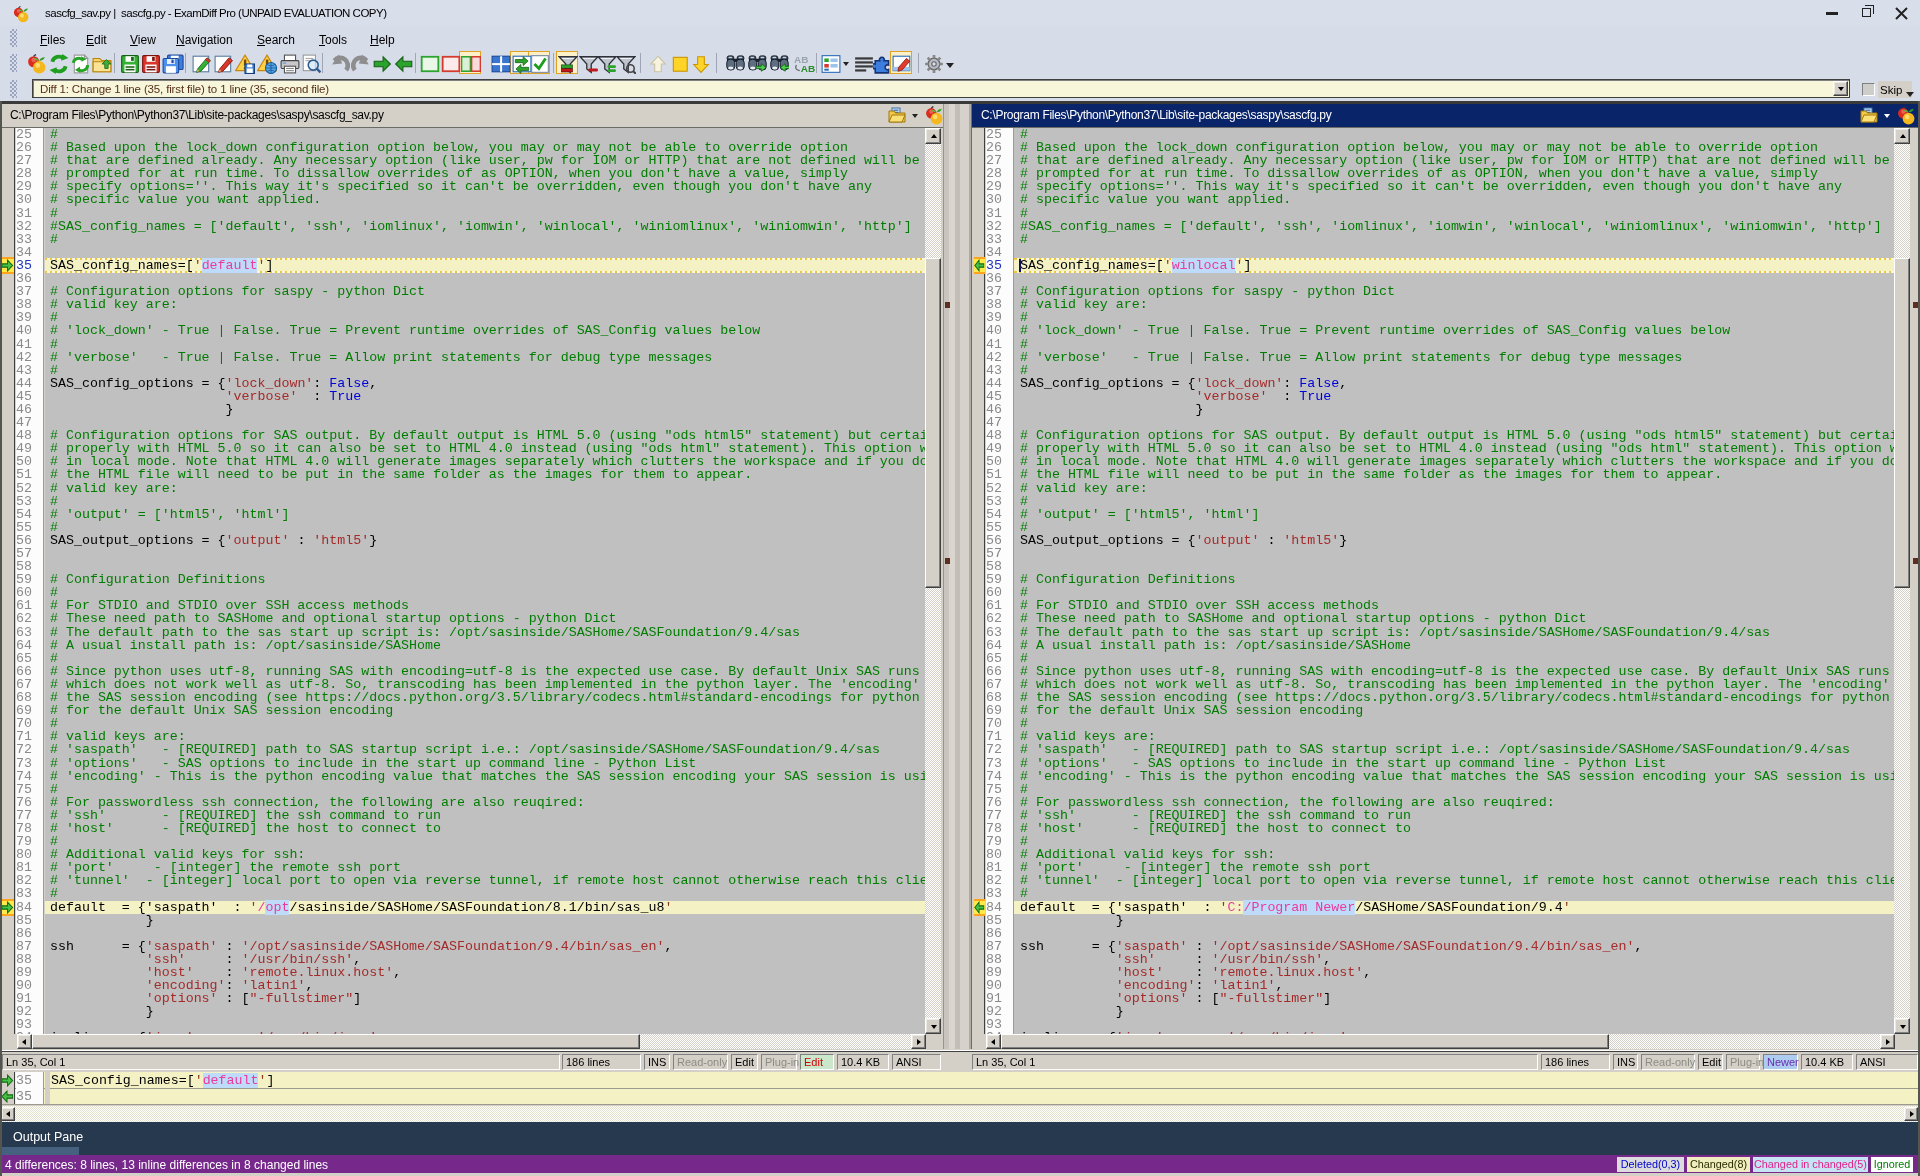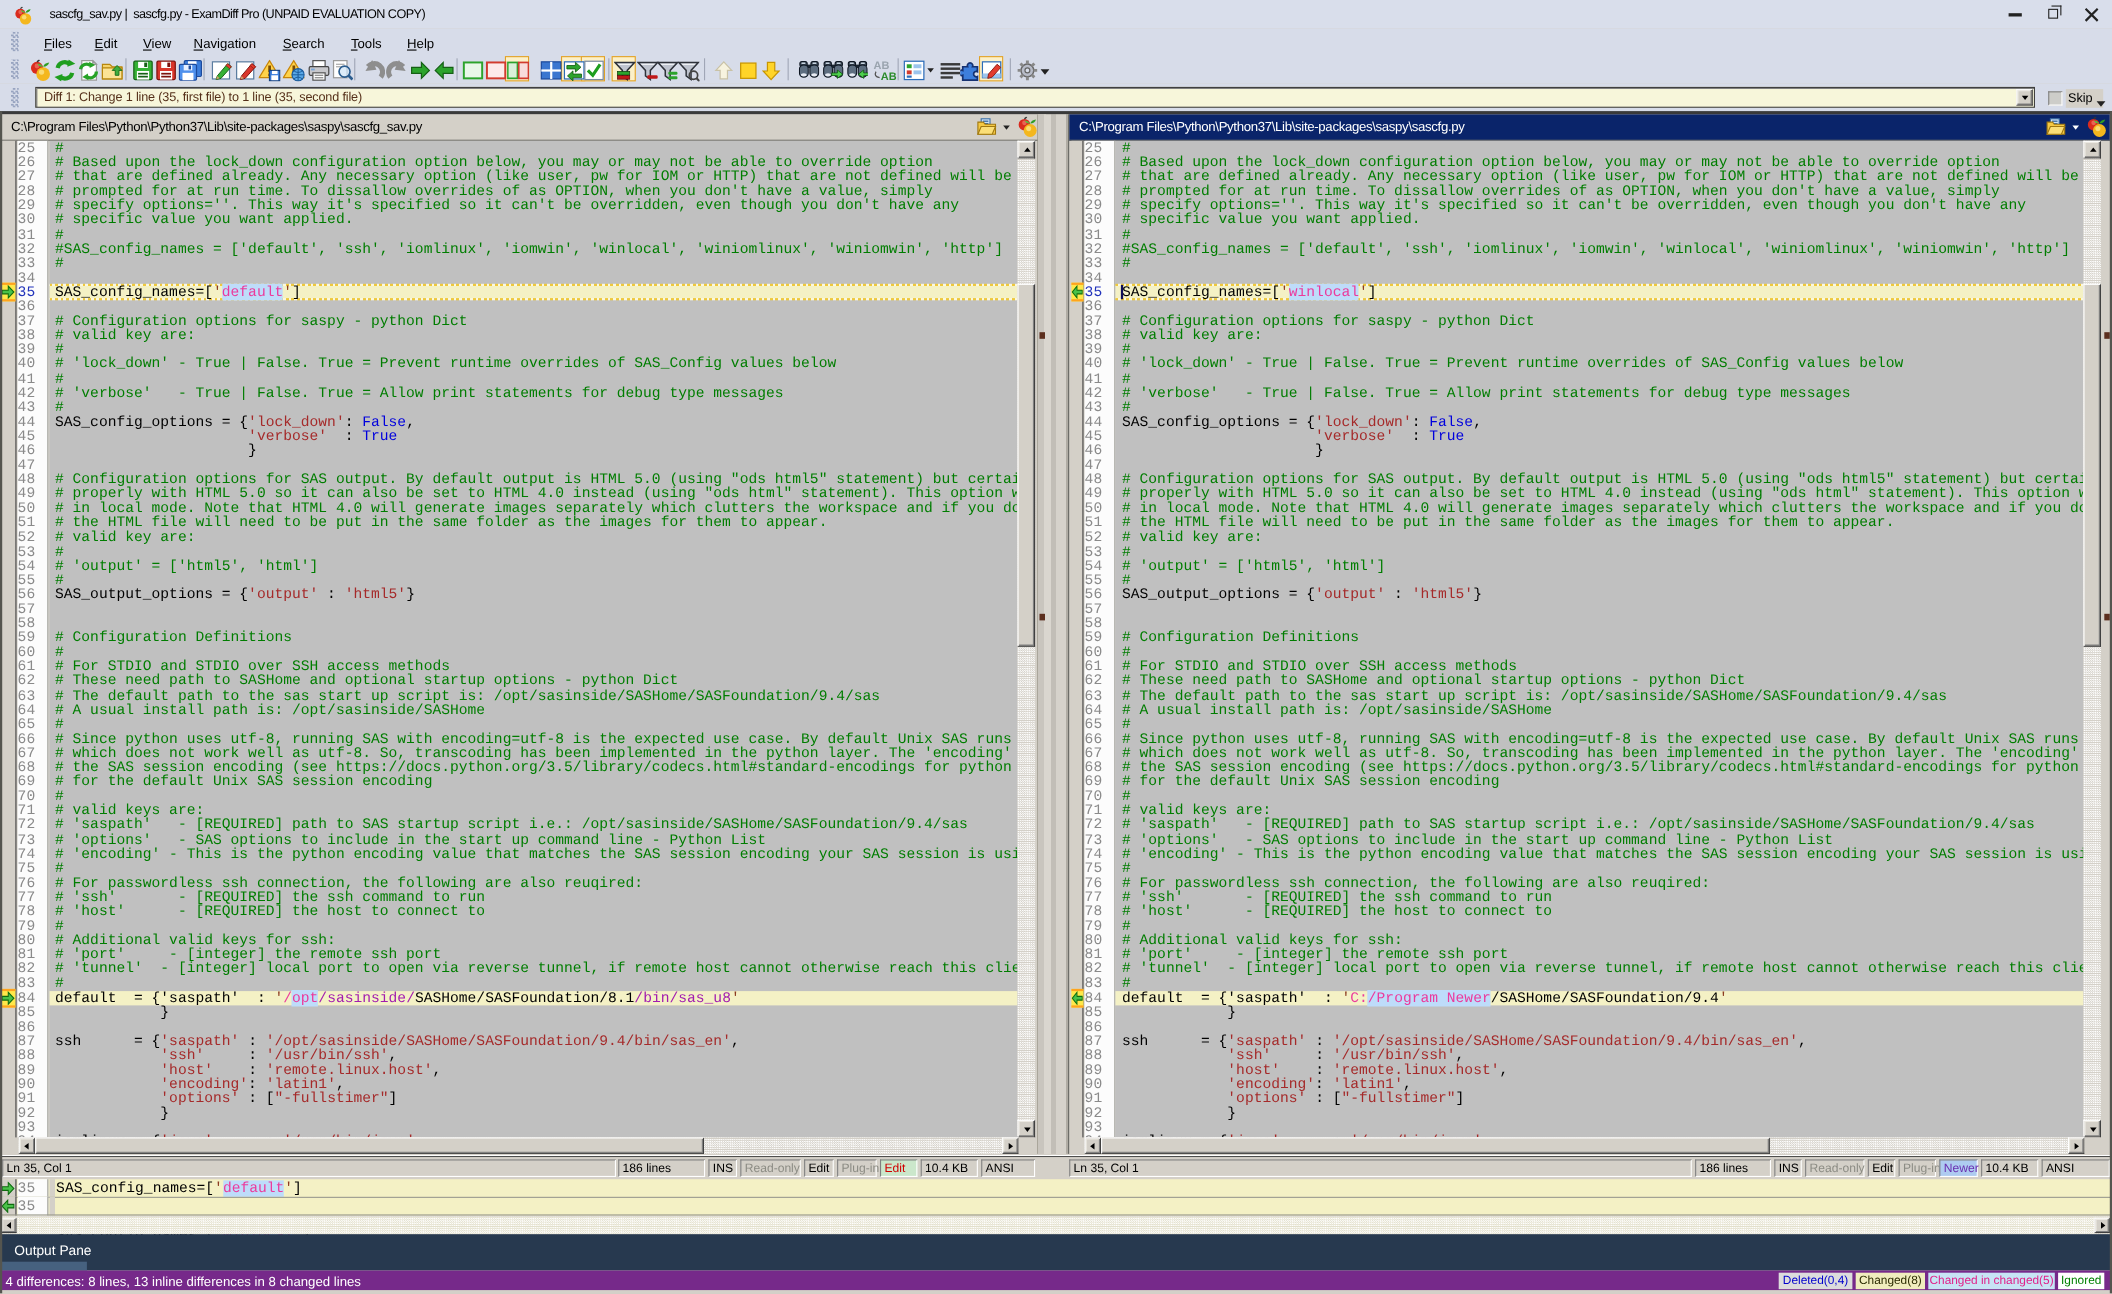--- a/index.html
+++ b/index.html
@@ -6,21 +6,21 @@
  -webkit-font-smoothing:none;font-smooth:never}
 .abs{position:absolute}
 .mono{font-family:"Liberation Mono",monospace;font-size:13.3px;line-height:13.1px;white-space:pre}
 .c{color:#007d00}
 .k{color:#0000dd}
 .s{color:#a52a2a}
 .t{color:#000}
 .q{color:#8b3a20}
 .m{color:#ec3a9c}
 .mb{color:#ec3a9c;background:#bedcfa}
-.b{color:#a21caf}
+.b{color:#000000}
 .nums{color:#8a8a8a;text-align:left}
 .curnum{color:#2233bb}
 .btn3d{background:#d4d0c8;border:1px solid;border-color:#fff #404040 #404040 #fff;
  box-shadow:inset -1px -1px 0 #808080,inset 1px 1px 0 #ece9e2}
 .sunken{border:1px solid;border-color:#808080 #fff #fff #808080}
 .dither{background-image:conic-gradient(#fff 0 25%,#d4d0c8 0 50%,#fff 0 75%,#d4d0c8 0);
  background-size:2px 2px}
 .dither2{background-image:conic-gradient(#fff 0 25%,#e3e0cc 0 50%,#fff 0 75%,#e3e0cc 0);
  background-size:2px 2px}
 .ui{font-size:12px;color:#000}
@@ -866,18 +866,18 @@
   </div>
 <div class="abs btn3d" style="left:1904px;top:1106.5px;width:14px;height:14px">
 <div class="abs" style="left:4.5px;top:3.5px;width:0;height:0;border:3.5px solid transparent;border-left:4.5px solid #000;border-right:none"></div>
   </div>
 <div class="abs" style="left:0;top:1121.5px;width:1920px;height:33.5px;background:#27394f"></div>
 <div class="abs" style="left:13px;top:1130px;font-size:12.5px;color:#fff">Output Pane</div>
 <div class="abs" style="left:0;top:1147px;width:79px;height:8px;background:#46617f"></div>
 <div class="abs" style="left:0;top:1155px;width:1920px;height:17.5px;background:#76298a"></div>
 <div class="abs" style="left:5px;top:1157.5px;font-size:12px;color:#fff">4 differences: 8 lines, 13 inline differences in 8 changed lines</div>
 <div class="abs" style="left:1555px;top:1225px;width:59px;height:31px;background:#c0c0c0;color:#8b0000;font-size:10.8px;line-height:14.5px;text-align:center;white-space:nowrap">Added(0,3)</div>
-<div class="abs" style="left:1617px;top:1157px;width:67px;height:14.5px;background:#dcdcdc;color:#0000cc;font-size:10.8px;line-height:14.5px;text-align:center;white-space:nowrap">Deleted(0,4)</div>
+<div class="abs" style="left:1617px;top:1157px;width:67px;height:14.5px;background:#dcdcdc;color:#0000cc;font-size:10.8px;line-height:14.5px;text-align:center;white-space:nowrap">Deleted(0,3)</div>
 <div class="abs" style="left:1687px;top:1157px;width:63px;height:14.5px;background:#f0edbe;color:#2b2b00;font-size:10.8px;line-height:14.5px;text-align:center;white-space:nowrap">Changed(8)</div>
 <div class="abs" style="left:1753px;top:1157px;width:115px;height:14.5px;background:#c7e4f5;color:#e0218a;font-size:10.8px;line-height:14.5px;text-align:center;white-space:nowrap">Changed in changed(5)</div>
 <div class="abs" style="left:1871px;top:1157px;width:42px;height:14.5px;background:#ffffff;color:#008000;font-size:10.8px;line-height:14.5px;text-align:center;white-space:nowrap">Ignored</div>
 <div class="abs" style="left:0;top:1172.5px;width:1920px;height:3.5px;background:#d4d0c8"></div>
 <div class="abs" style="left:0;top:101px;width:1.5px;height:1075px;background:#55554f"></div>
 <div class="abs" style="left:1918px;top:101px;width:2px;height:1075px;background:#55554f"></div>
 </body></html>

